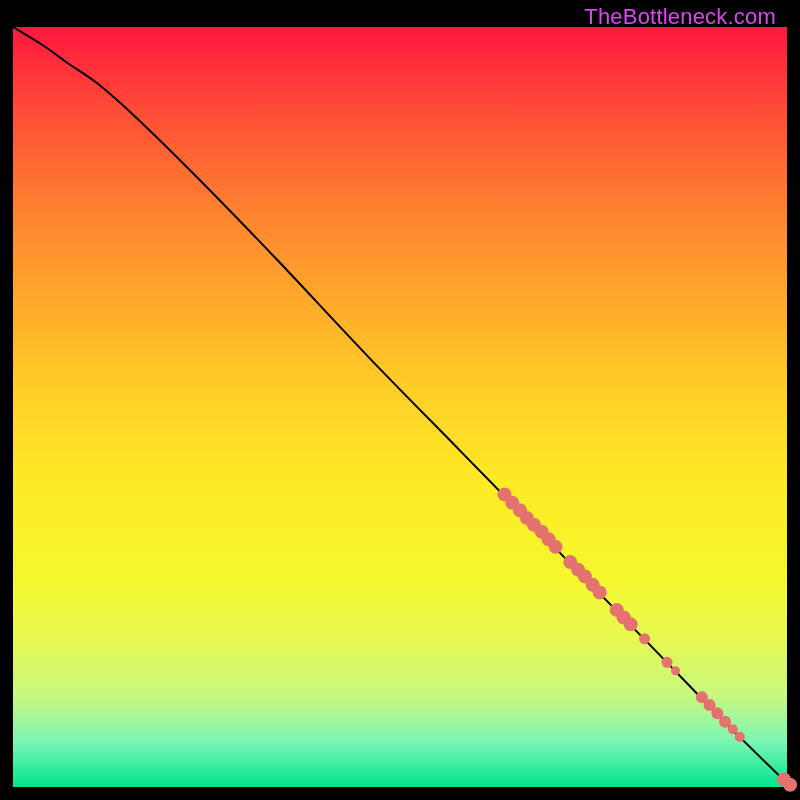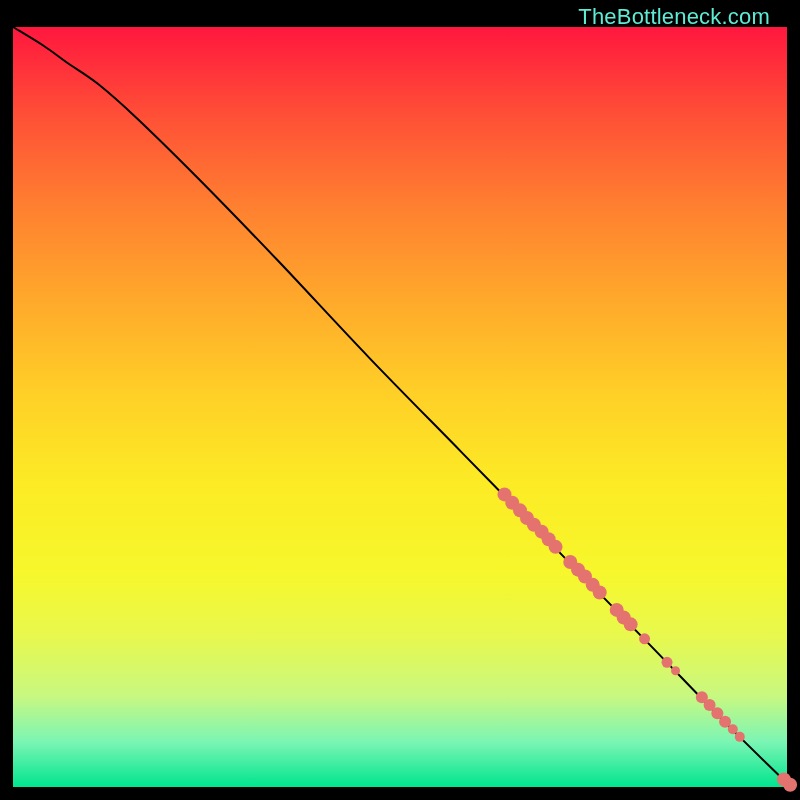--- a/index.html
+++ b/index.html
@@ -14,22 +14,22 @@
 
   .stage {
     position: relative;
     width: 800px;
     height: 800px;
   }
 
   .attribution {
     position: absolute;
     top: 4px;
-    right: 30px;
-    color: #5eead4;
+    right: 24px;
+    color: #d946ef;
     font-size: 22px;
     font-weight: 400;
     letter-spacing: 0.2px;
   }
 
   
   .plot {
     position: absolute;
     left: 13px;
     top: 27px;

